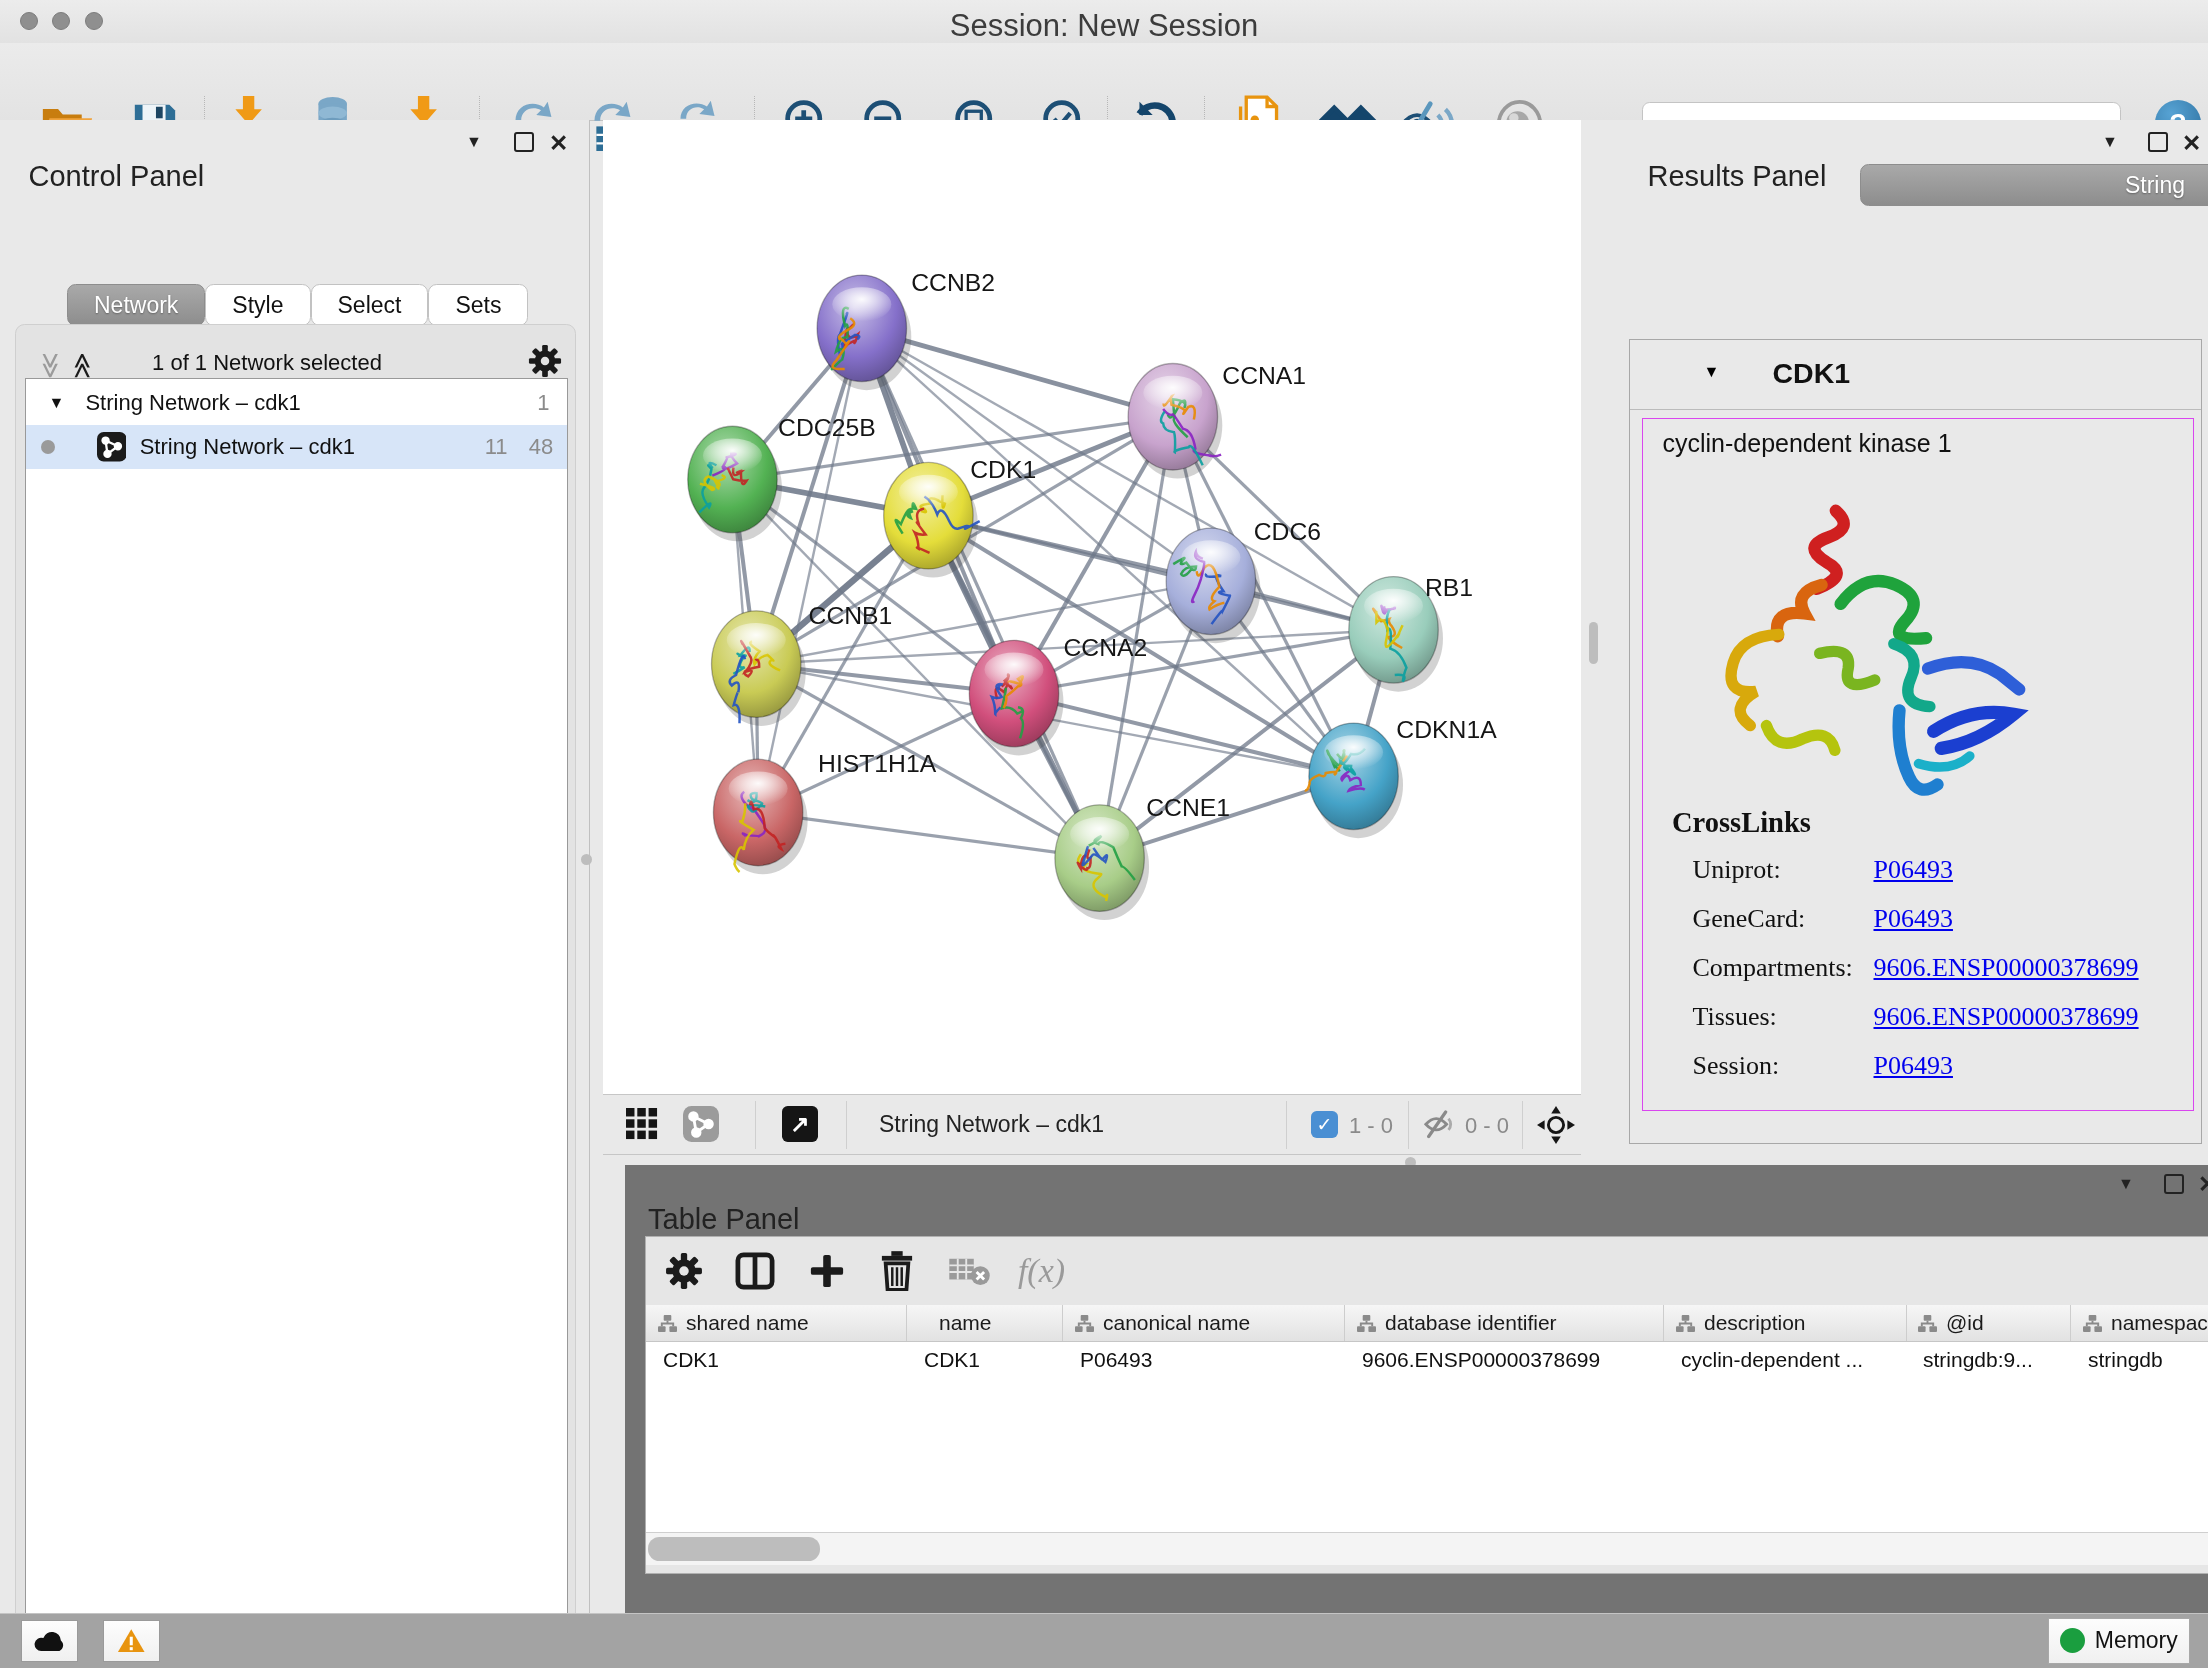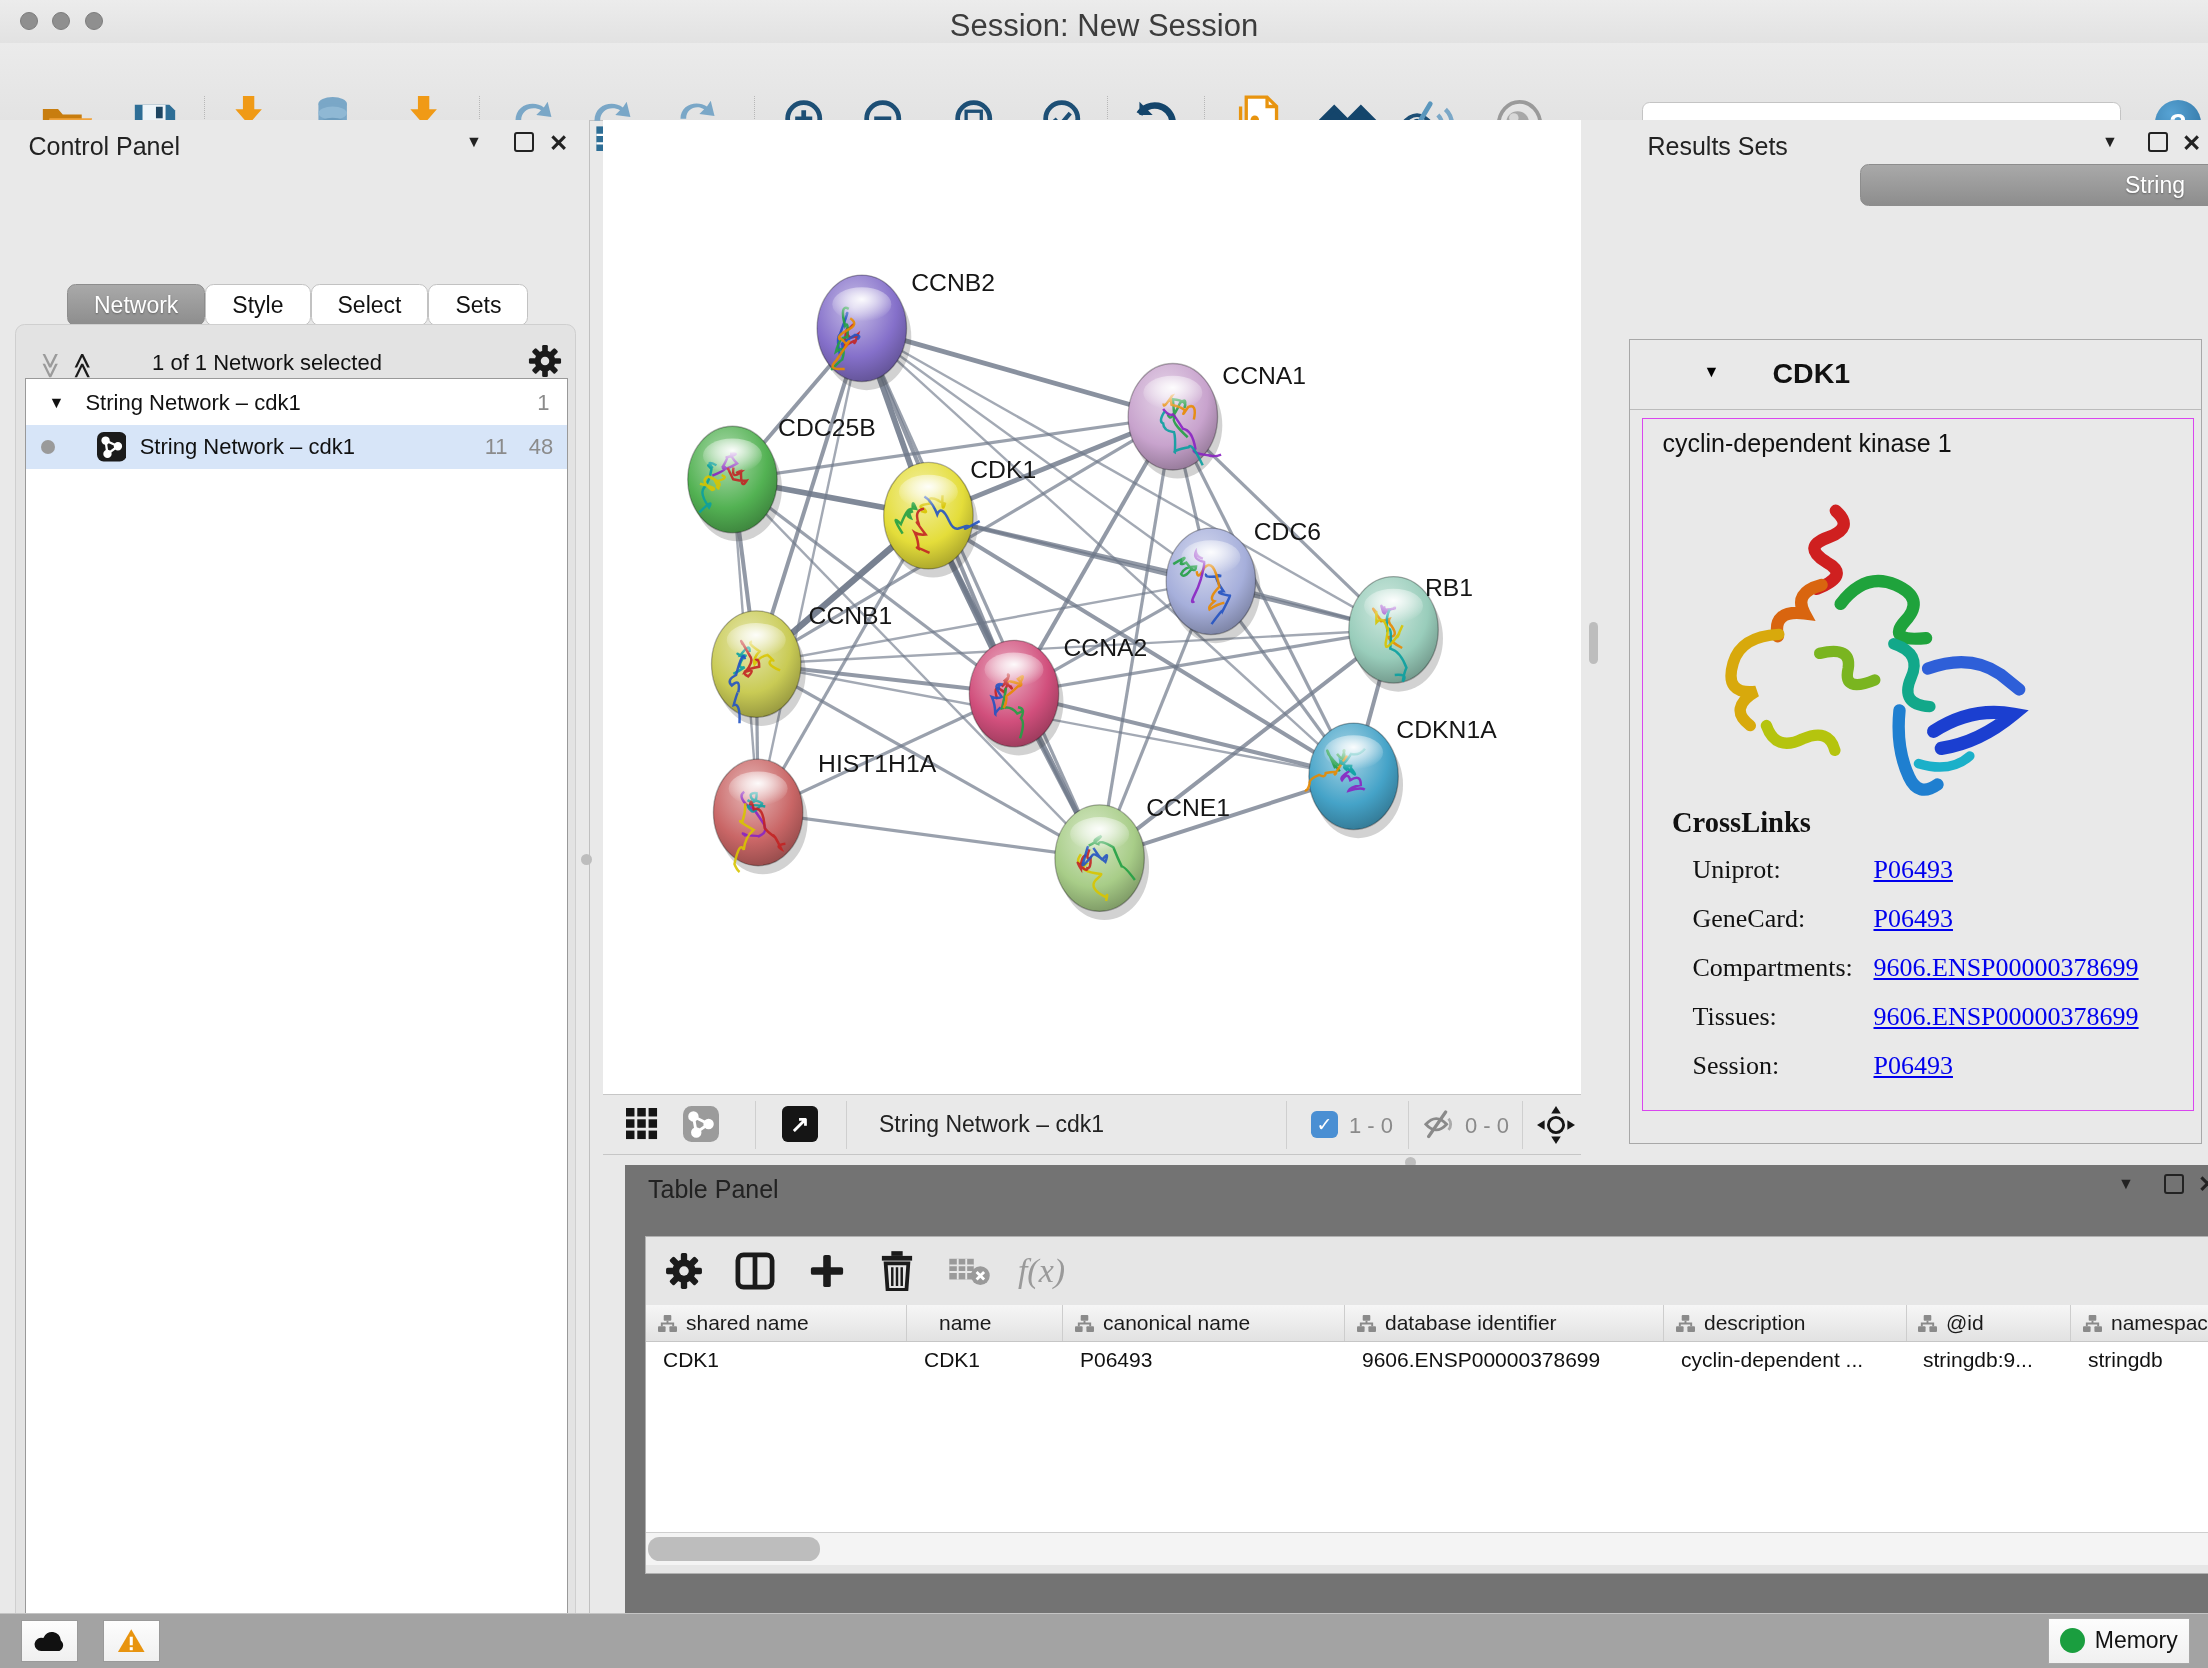--- a/index.html
+++ b/index.html
@@ -16,21 +16,21 @@
     border-bottom:1px solid #c2c2c2;}
   .tb-icon{position:absolute;top:51px;width:61px;height:61px;display:flex;align-items:center;justify-content:center;cursor:default;}
   .tb-sep{position:absolute;top:53px;height:59px;border-left:1.9px dotted #b7b7b7;}
   #search-field{position:absolute;left:1642px;top:59px;width:479px;height:42px;background:#fff;
     border:1px solid #c4c4c4;border-radius:7.6px;box-sizing:border-box;font-size:22px;color:#333;
     padding:0 13.3px 0 46px;outline:none;}
   #help-btn{position:absolute;left:2155px;top:57px;width:46px;height:46px;border-radius:50%;
     background:radial-gradient(circle at 35% 30%,#57a3d4,#2c6f9e);color:#fff;font-size:28.5px;font-weight:bold;
     display:flex;align-items:center;justify-content:center;}
   
-  .panel-title{font-size:25px;color:#222;}
+  .panel-title{font-size:29px;color:#222;margin-top:28px;}
   .wm{position:absolute;display:flex;align-items:center;justify-content:center;color:#222;}
   .caret{font-size:16px;color:#222;}
   .floatbox{width:16px;height:16px;border:2.4px solid #222;border-radius:2.9px;}
   .closex{font-size:23px;font-weight:bold;color:#222;}
   .tab{height:40px;display:flex;align-items:center;justify-content:center;padding:0 26px;
     font-size:23px;background:#fff;border:1px solid #c2c2c2;color:#111;border-radius:8.6px;position:relative;}
   .tab.active{background:linear-gradient(#a9a9a9,#8d8d8d);color:#fff;border-color:#8d8d8d;
     text-shadow:0 1px 1.9px rgba(0,0,0,.35);}
   
   #control-panel{left:0;top:120px;width:590px;height:1493px;background:#e9e9e9;border-right:1px solid #c0c0c0;box-sizing:border-box;}
@@ -614,21 +614,21 @@
           <path d="M20 40l5-8H15z"></path>
           <path d="M0 20l8-5v10z"></path>
           <path d="M40 20l-8-5v10z"></path>
         </g>
       </svg>
   </div>
 </div>
 <div class="abs" style="left:1405px;top:1157px;width:11.4px;height:11.4px;border-radius:50%;background:#bdbdbd"></div>
 
 <div class="abs" id="results-panel">
-  <div class="abs panel-title" style="left:28.5px;top:12.4px">Results Sets</div>
+  <div class="abs panel-title" style="left:28.5px;top:12.4px">Results Panel</div>
   <div class="wm" style="left:483px;top:13.3px">
       <span class="caret">▼</span>
     </div>
   <div class="wm" style="left:529px;top:12.4px">
       <span class="floatbox"></span>
     </div>
   <div class="wm" style="left:563px;top:9.5px">
       <span class="closex">✕</span>
     </div>
   <div class="tab active abs" style="left:241px;top:44px">String</div>

